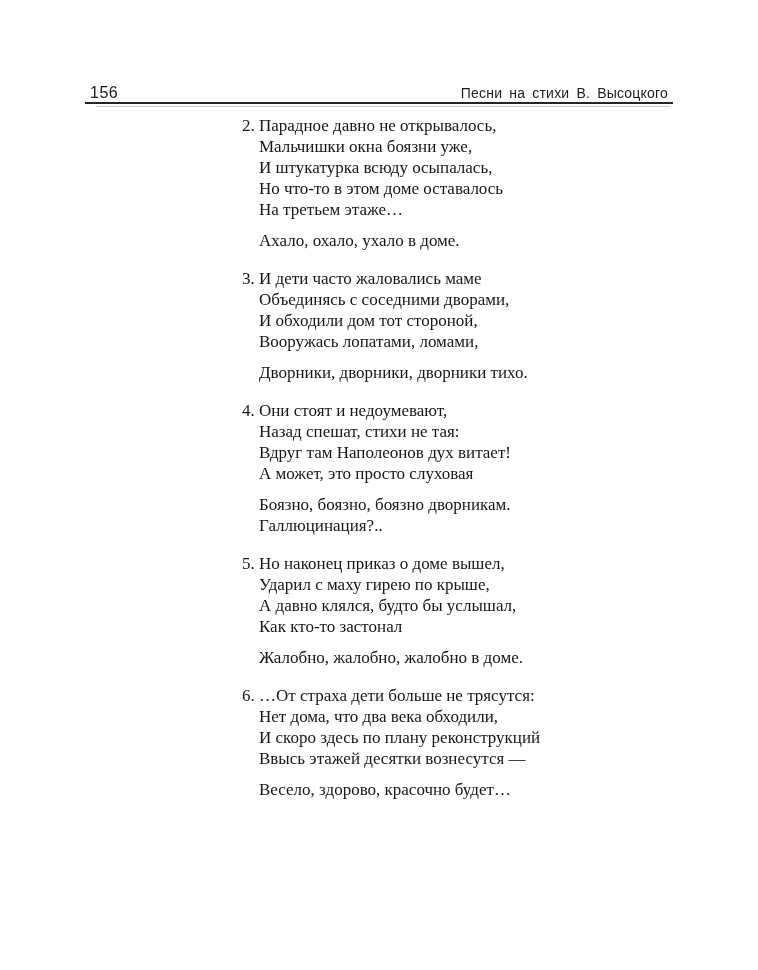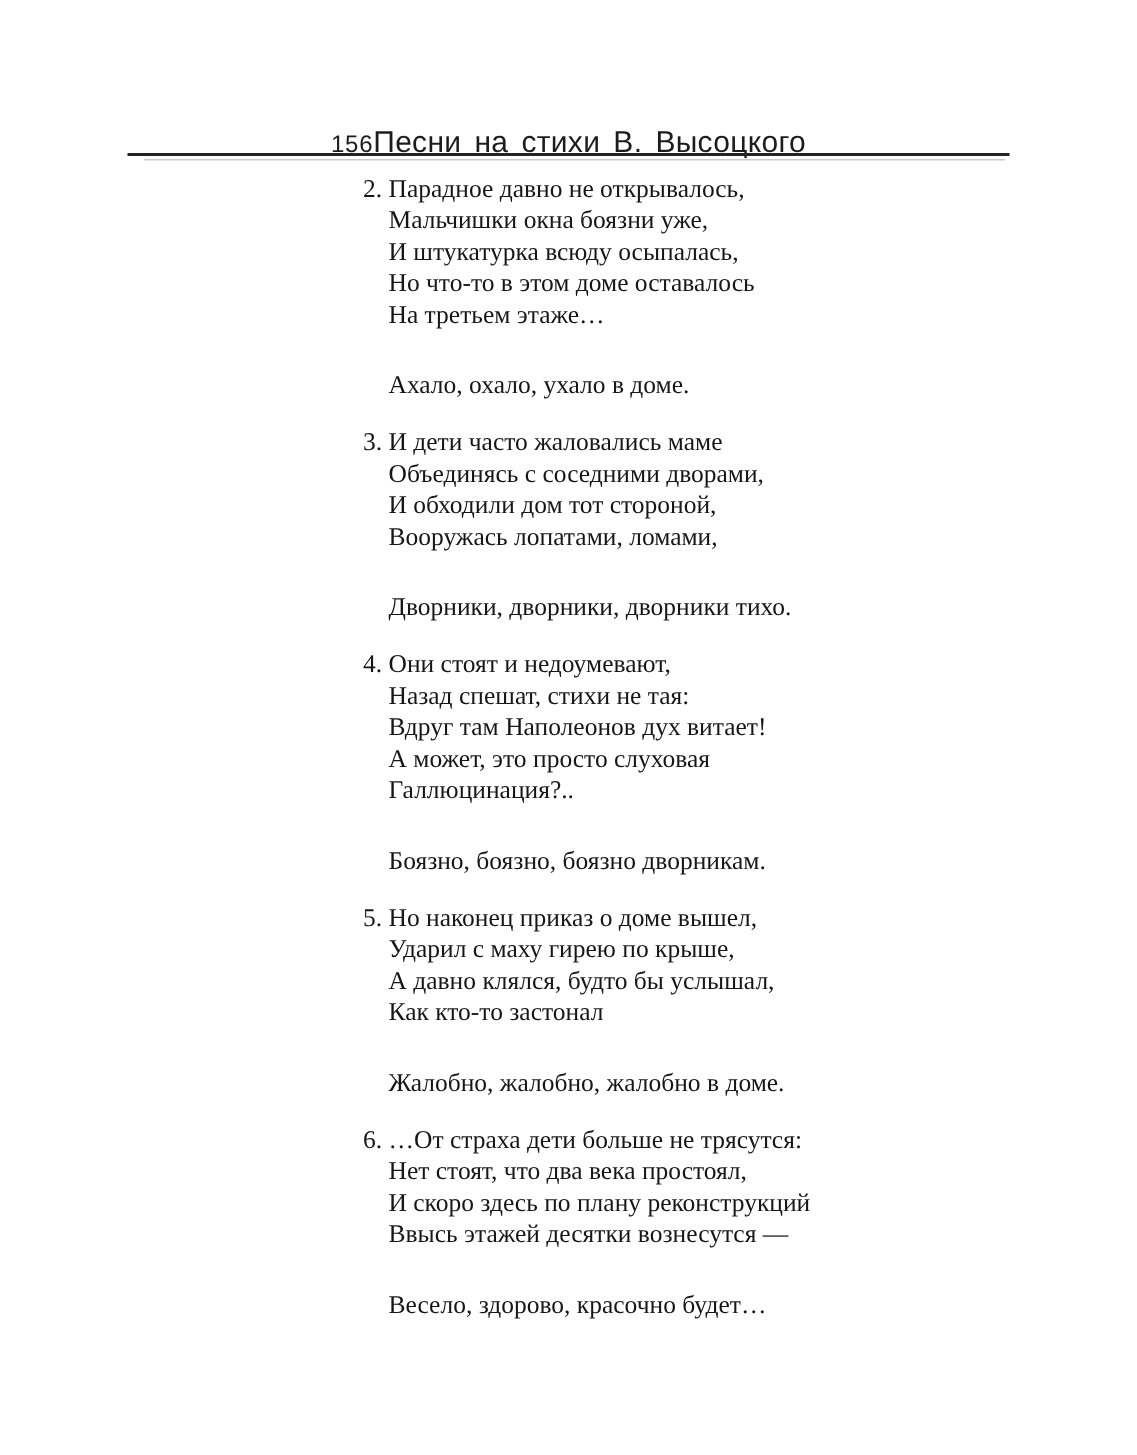--- a/index.html
+++ b/index.html
@@ -16,32 +16,32 @@
     font-family: "Liberation Serif", serif;
     color: #1a1a1a;
   }
   
   .running-head {
     position: absolute;
     left: 90px;
     top: 84px;
     width: 578px;
     display: flex;
-    justify-content: center;
+    justify-content: space-between;
     align-items: baseline;
   }
   .pagenum {
     font-family: "Liberation Sans", sans-serif;
     font-size: 16px;
     letter-spacing: 0.5px;
     color: #1c1c1c;
   }
   .runtitle {
     font-family: "Liberation Sans", sans-serif;
-    font-size: 20px;
+    font-size: 14px;
     letter-spacing: 0.2px;
     word-spacing: 3px;
     color: #1c1c1c;
   }
   .rule {
     position: absolute;
     left: 85px;
     top: 102px;
     width: 588px;
     height: 2px;
@@ -70,21 +70,21 @@
     padding-left: 17px;
     margin-bottom: 17px;
   }
   .line { white-space: nowrap; }
   .num {
     position: absolute;
     left: 0;
     top: 0;
   }
   .refrain {
-    margin-top: 26px;
+    margin-top: 10px;
   }
 </style>
 </head>
 <body>
 
 <div class="page">
 
   <header class="running-head">
     <span class="pagenum">156</span>
     <span class="runtitle">Песни на стихи В. Высоцкого</span>
@@ -118,40 +118,40 @@
     </section>
 
     <section class="stanza">
       <div class="line first">
         <span class="num">4.</span>
         <span>Они стоят и недоумевают,</span>
       </div>
       <div class="line">Назад спешат, стихи не тая:</div>
       <div class="line">Вдруг там Наполеонов дух витает!</div>
       <div class="line">А может, это просто слуховая</div>
+      <div class="line refrain">Боязно, боязно, боязно дворникам.</div>
       <div class="line">Галлюцинация?..</div>
-      <div class="line refrain">Боязно, боязно, боязно дворникам.</div>
     </section>
 
     <section class="stanza">
       <div class="line first">
         <span class="num">5.</span>
         <span>Но наконец приказ о доме вышел,</span>
       </div>
       <div class="line">Ударил с маху гирею по крыше,</div>
       <div class="line">А давно клялся, будто бы услышал,</div>
       <div class="line">Как кто-то застонал</div>
       <div class="line refrain">Жалобно, жалобно, жалобно в доме.</div>
     </section>
 
     <section class="stanza">
       <div class="line first">
         <span class="num">6.</span>
         <span>…От страха дети больше не трясутся:</span>
       </div>
-      <div class="line">Нет стоят, что два века простоял,</div>
+      <div class="line">Нет дома, что два века обходили,</div>
       <div class="line">И скоро здесь по плану реконструкций</div>
       <div class="line">Ввысь этажей десятки вознесутся —</div>
       <div class="line refrain">Весело, здорово, красочно будет…</div>
     </section>
 
   </main>
 </div>
 
 </body></html>

